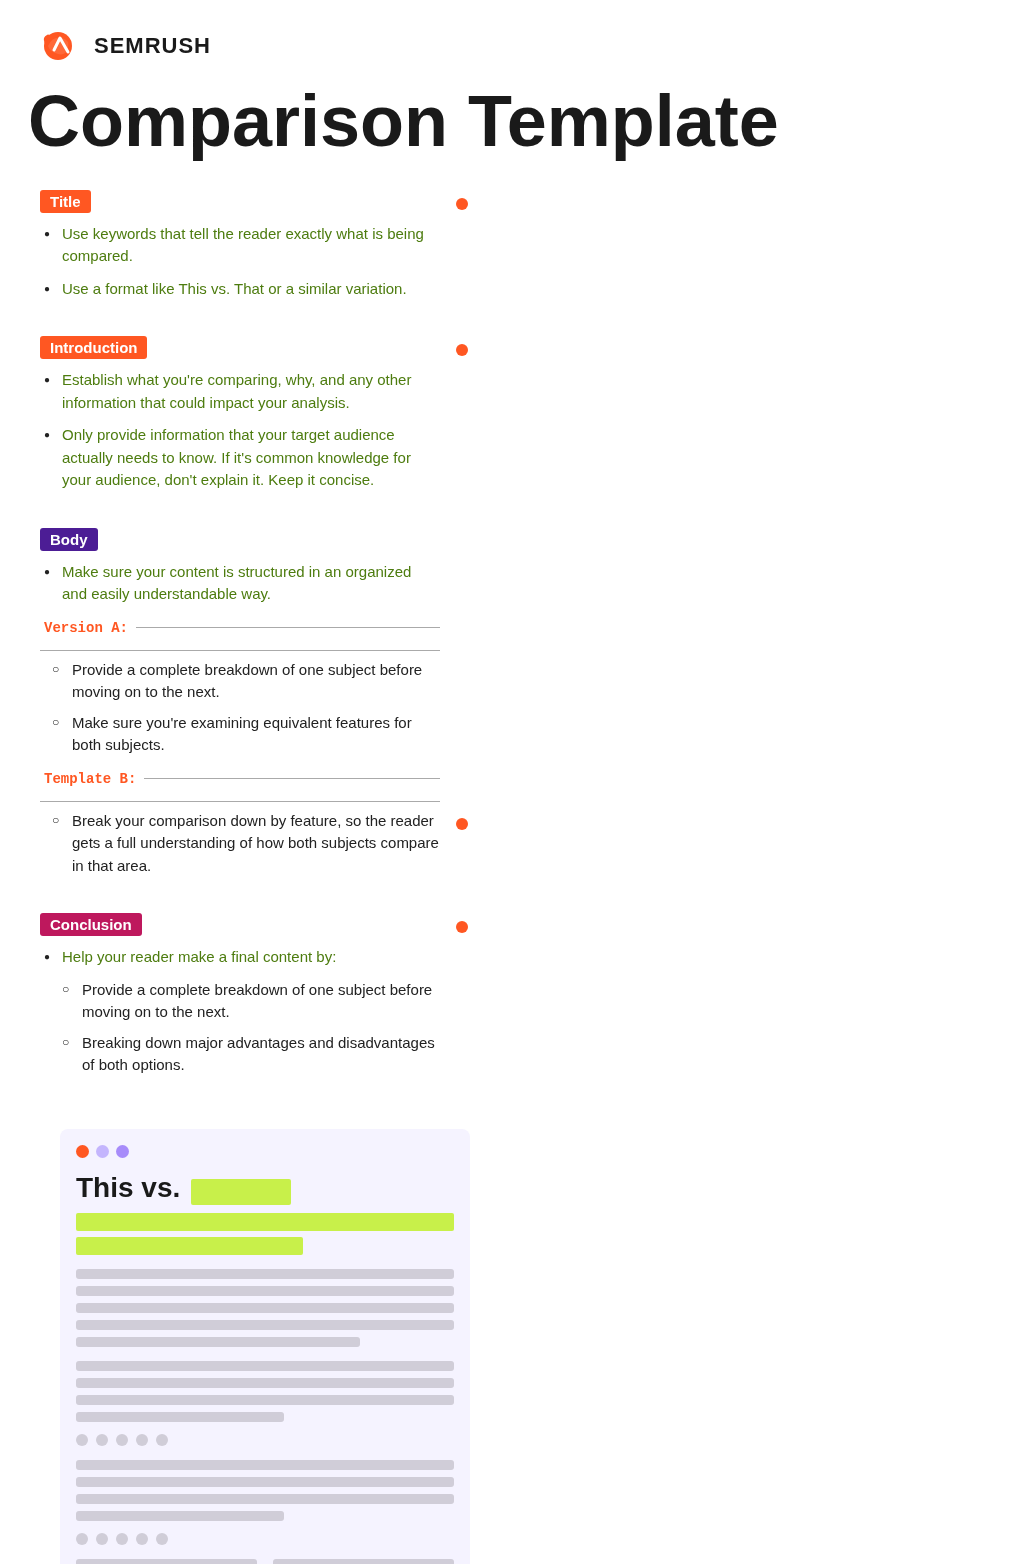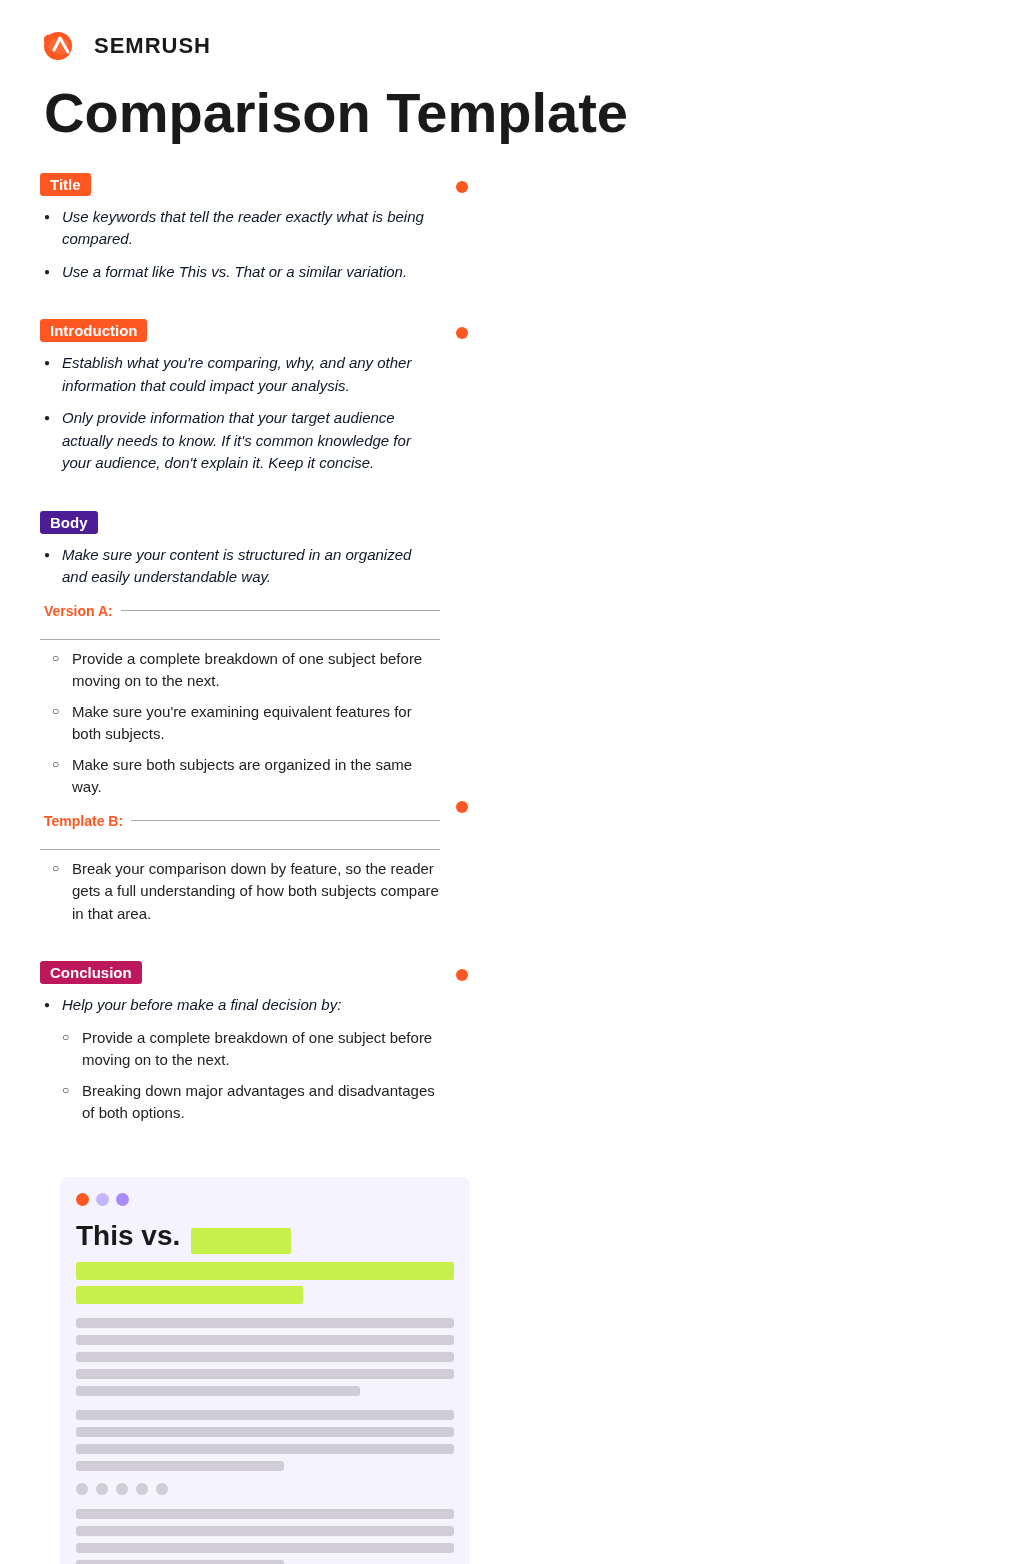--- a/index.html
+++ b/index.html
@@ -25,22 +25,22 @@
     }
     .logo-text {
       font-size: 22px;
       font-weight: 900;
       color: #1a1a1a;
       letter-spacing: 1px;
     }
 
     
     .main-title {
-      padding: 10px 40px 30px 44px;
-      font-size: 56px;
+      padding: 10px 40px 30px 28px;
+      font-size: 72px;
       font-weight: 900;
       color: #1a1a1a;
       line-height: 1.05;
     }
 
     
     .content-area {
       display: flex;
       gap: 16px;
       padding: 0 0 0 40px;
@@ -95,26 +95,25 @@
       z-index: 2;
     }
 
     
     .bullet-list {
       list-style: none;
       padding-left: 0;
     }
     .bullet-list li {
       font-size: 15px;
-      color: #0f172a;
+      color: #4d7c0f;
       line-height: 1.5;
       padding-left: 22px;
       position: relative;
       margin-bottom: 10px;
-      font-style: italic;
     }
     .bullet-list li::before {
       content: '●';
       color: #222;
       font-size: 10px;
       position: absolute;
       left: 4px;
       top: 3px;
     }
 
@@ -142,23 +141,24 @@
 
     
     .version-label {
       font-size: 14px;
       color: #ff5722;
       font-weight: 600;
       margin-top: 14px;
       margin-bottom: 8px;
       padding-left: 4px;
       border-bottom: 1px solid #aaa;
-      padding-bottom: 20px;
+      padding-bottom: 14px;
       display: flex;
       align-items: center;
+      font-family: Liberation Mono, monospace;
     }
     .version-label::after {
       content: '';
       flex: 1;
       height: 1px;
       background: #aaa;
       margin-left: 8px;
     }
 
     
@@ -341,34 +341,33 @@
       <span class="section-label label-body">Body</span>
       <ul class="bullet-list">
         <li>Make sure your content is structured in an organized and easily understandable way.</li>
       </ul>
 
       <div class="version-label">Version A:</div>
       <div class="connector-dot" style="right:-28px; top: 290px;"></div>
       <ul class="sub-bullet-list">
         <li>Provide a complete breakdown of one subject before moving on to the next.</li>
         <li>Make sure you're examining equivalent features for both subjects.</li>
-        <li>Make sure both subjects are organized in the same way.</li>
       </ul>
 
       <div class="version-label">Template B:</div>
       <ul class="sub-bullet-list">
         <li>Break your comparison down by feature, so the reader gets a full understanding of how both subjects compare in that area.</li>
       </ul>
     </div>
 
     <div class="section-block">
       <span class="section-label label-conclusion">Conclusion</span>
       <div class="connector-dot"></div>
       <ul class="bullet-list">
-        <li>Help your before make a final decision by:</li>
+        <li>Help your reader make a final content by:</li>
       </ul>
       <div class="conclusion-sub">
         <ul class="sub-bullet-list">
           <li>Provide a complete breakdown of one subject before moving on to the next.</li>
           <li>Breaking down major advantages and disadvantages of both options.</li>
         </ul>
       </div>
     </div>
 
   </div>

